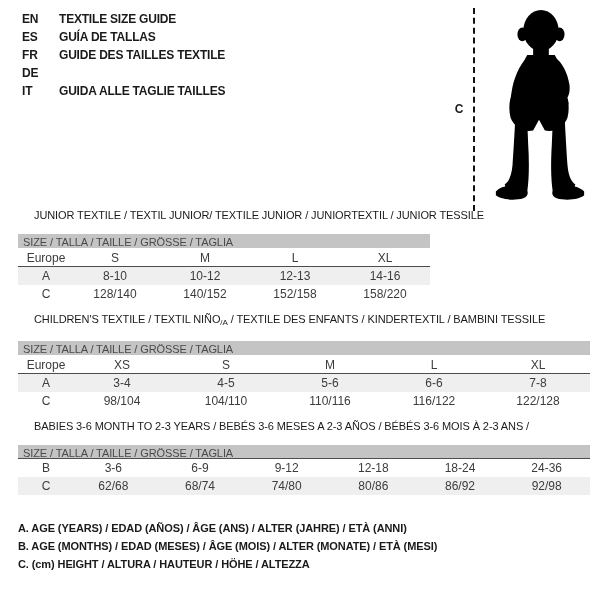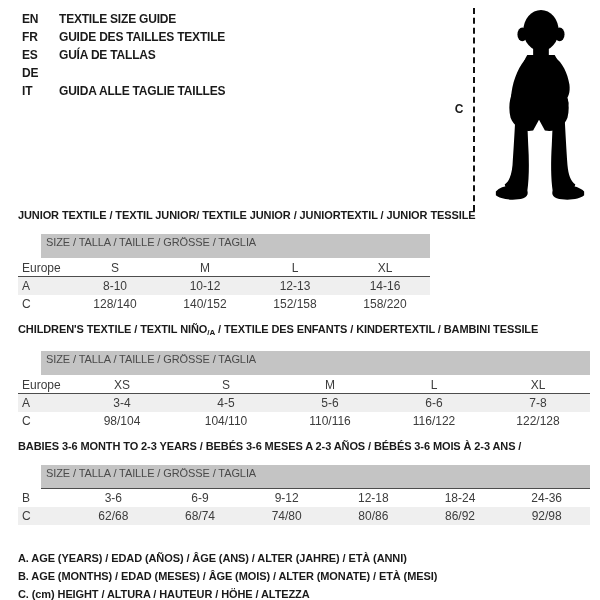--- a/index.html
+++ b/index.html
@@ -17,54 +17,54 @@
 
   
   .figure { position:absolute; left:450px; top:4px; width:148px; height:212px; }
   .measure-line { position:absolute; left:23px; top:4px; height:203px; width:0; border-left:2px dashed #111; }
   .height-label { position:absolute; left:0; top:98px; width:18px; text-align:center; font-weight:700; font-size:12px; }
   .figure svg { position:absolute; left:34px; top:2px; }
 
   
   .sections { position:absolute; left:18px; top:209px; width:572px; }
   .section { margin-bottom:10px; }
-  .section-title { font-weight:700; font-size:11px; line-height:13px; letter-spacing:-0.1px; margin-bottom:12px; white-space:nowrap; }
+  .section-title { font-weight:400; font-size:11px; line-height:13px; letter-spacing:-0.1px; margin-bottom:12px; white-space:nowrap;margin-left:16px; }
   .seg.sub { font-size:8px; vertical-align:-2px; }
   .size-bar {
-    background:var(--header-bar,#c4c4c4); height:24px; line-height:16px;
-    font-size:11px; color:#4a4a4a; padding-left:5px; letter-spacing:-0.1px; margin-bottom:1px;margin-left:23px;
+    background:var(--header-bar,#c4c4c4); height:14px; line-height:16px;
+    font-size:11px; color:#4a4a4a; padding-left:5px; letter-spacing:-0.1px; margin-bottom:1px;
   }
   .size-bar.dark-below { border-bottom:1px solid var(--rule-dark,#4d4d4d); margin-bottom:0; }
   .trow { display:flex; height:18px; align-items:center; font-size:12px; color:var(--table-text,#3c3c3c); }
   .trow.shaded { background:var(--row-shade,#efefef); }
   .trow.dark-below { border-bottom:1px solid var(--rule-dark,#4d4d4d); }
-  .rlabel { width:52px; padding-left:4px; }
+  .rlabel { width:52px; padding-left:4px;text-align:center; }
   .cell { flex:1; text-align:center; }
 
   
   .footnotes { margin-top:24px; }
   .footnote { font-weight:700; font-size:11px; line-height:18px; letter-spacing:-0.1px; white-space:nowrap; }
 </style>
 </head>
 <body>
 
 <div class="page" style="--header-bar: #c4c4c4; --row-shade: #efefef; --text-dark: #1a1a1a; --table-text: #3c3c3c; --rule-dark: #4d4d4d;">
 
   <div class="lang-block">
       <div class="lang-row">
         <span class="lang-code">EN</span>
         <span class="lang-title">TEXTILE SIZE GUIDE</span>
       </div>
       <div class="lang-row">
+        <span class="lang-code">ES</span>
+        <span class="lang-title">GUÍA DE TALLAS</span>
+      </div>
+      <div class="lang-row">
         <span class="lang-code">FR</span>
         <span class="lang-title">GUIDE DES TAILLES TEXTILE</span>
-      </div>
-      <div class="lang-row">
-        <span class="lang-code">ES</span>
-        <span class="lang-title">GUÍA DE TALLAS</span>
       </div>
       <div class="lang-row">
         <span class="lang-code">DE</span>
       </div>
       <div class="lang-row">
         <span class="lang-code">IT</span>
         <span class="lang-title">GUIDA ALLE TAGLIE TAILLES</span>
       </div>
     </div>
 

